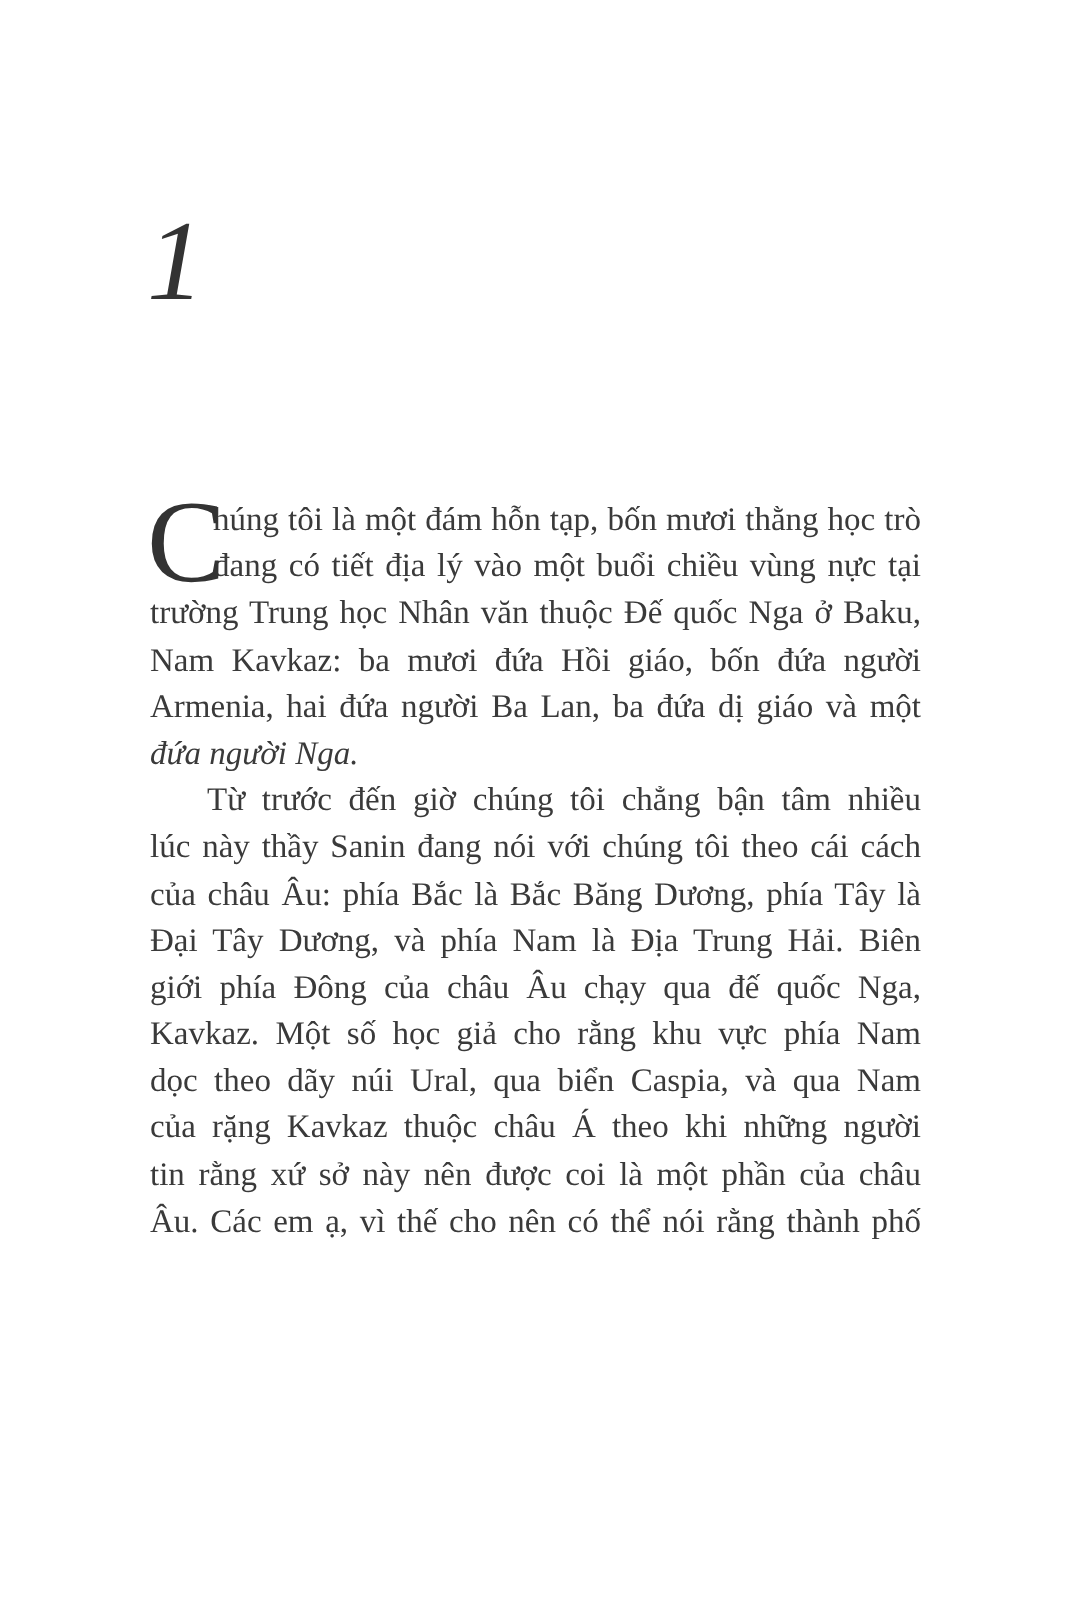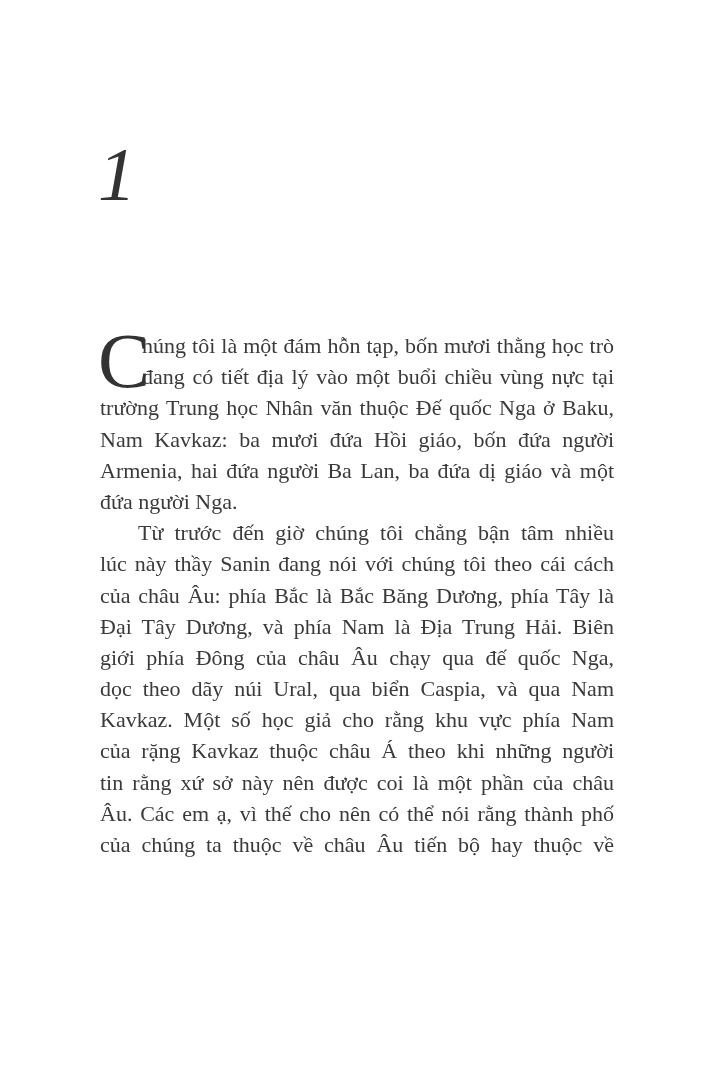--- a/index.html
+++ b/index.html
@@ -50,21 +50,21 @@
   }
   .line {
     text-align: justify;
     text-align-last: justify;
     height: 31.2px;
     overflow: visible;
     white-space: nowrap;
   }
   .dc-indent { padding-left: 42px; }
   .p-indent  { padding-left: 38px; }
-  .para-last { text-align-last: left; }
+  .para-last { text-align-last: left; font-style: italic; }
 </style>
 </head>
 <body>
 
 <div class="book-page">
 
   <div class="chapter-number">1</div>
 
   <div class="text-block">
 
@@ -78,22 +78,21 @@
       <div class="line">Armenia, hai đứa người Ba Lan, ba đứa dị giáo và một</div>
       <div class="line para-last">đứa người Nga.</div>
     </div>
 
     <div>
       <div class="line p-indent">Từ trước đến giờ chúng tôi chẳng bận tâm nhiều</div>
       <div class="line">lúc này thầy Sanin đang nói với chúng tôi theo cái cách</div>
       <div class="line">của châu Âu: phía Bắc là Bắc Băng Dương, phía Tây là</div>
       <div class="line">Đại Tây Dương, và phía Nam là Địa Trung Hải. Biên</div>
       <div class="line">giới phía Đông của châu Âu chạy qua đế quốc Nga,</div>
+      <div class="line">Kavkaz. Một số học giả cho rằng khu vực phía Nam</div>
       <div class="line">dọc theo dãy núi Ural, qua biển Caspia, và qua Nam</div>
-      <div class="line">Kavkaz. Một số học giả cho rằng khu vực phía Nam</div>
       <div class="line">của rặng Kavkaz thuộc châu Á theo khi những người</div>
       <div class="line">tin rằng xứ sở này nên được coi là một phần của châu</div>
       <div class="line">Âu. Các em ạ, vì thế cho nên có thể nói rằng thành phố</div>
-      <div class="line">của chúng ta thuộc về châu Âu tiến bộ hay thuộc về</div>
     </div>
 
   </div>
 </div>
 
 </body></html>

